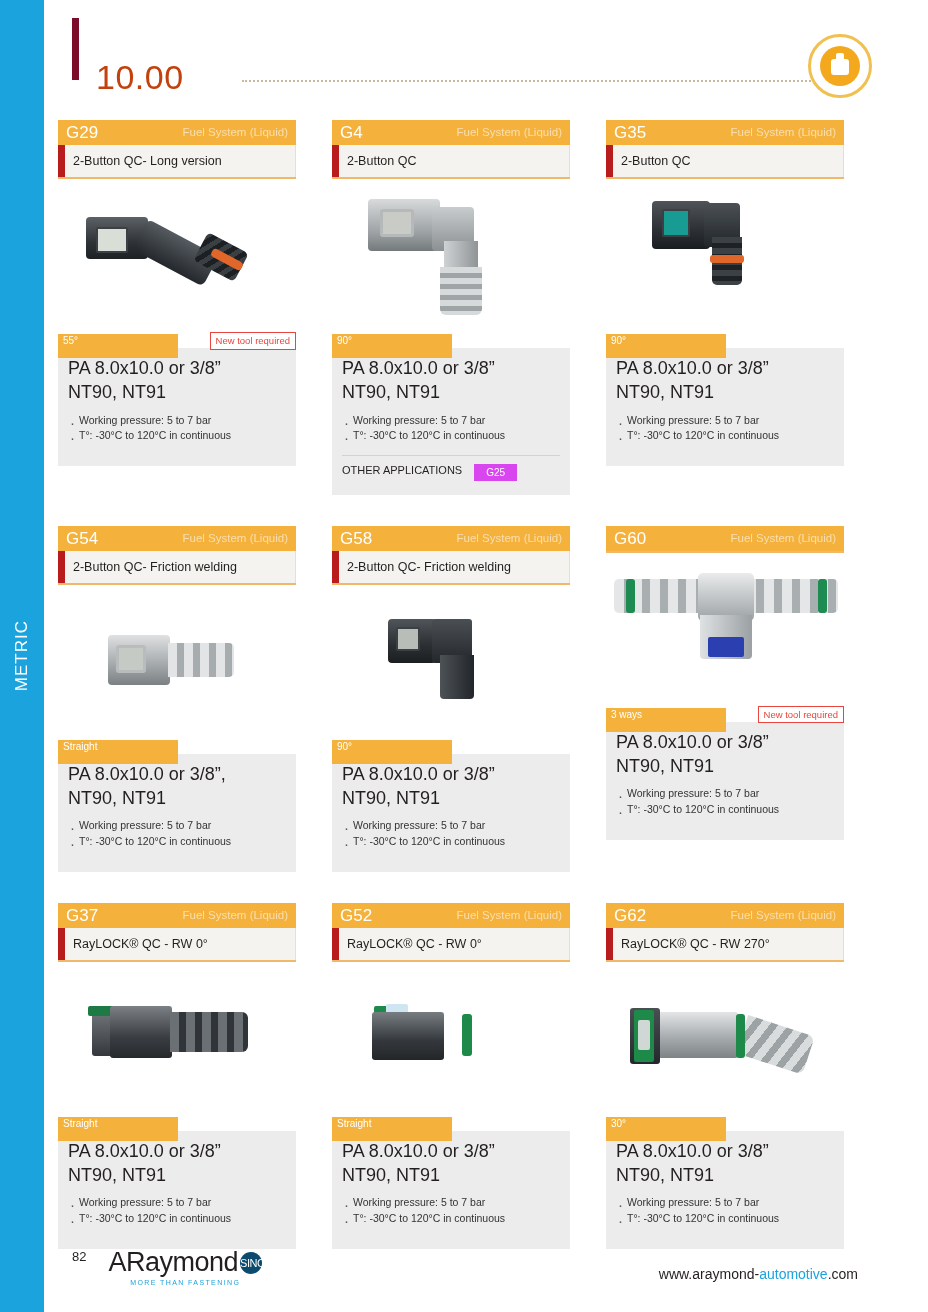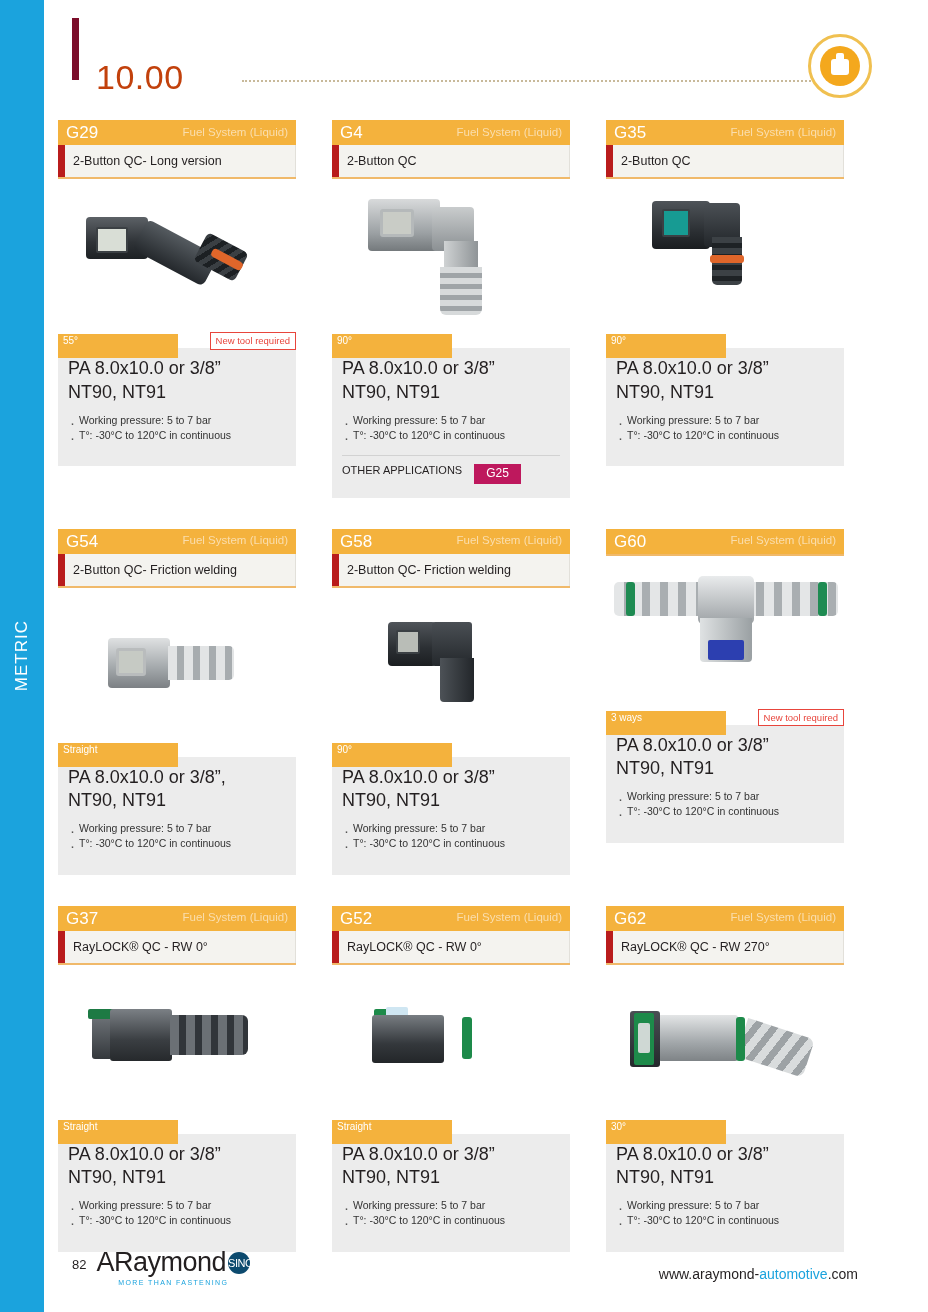--- a/index.html
+++ b/index.html
@@ -219,23 +219,23 @@
     padding-top: 8px;
     display: flex;
     align-items: flex-start;
     gap: 12px;
   }
   .other-apps-label {
     font-size: 11px;
     color: #231f20;
   }
   .other-apps-chip {
-    background: #be185d;
+    background: #d946ef;
     color: #ffffff;
-    font-size: 12px;
+    font-size: 10px;
     padding: 2px 12px;
     line-height: 1.3;
   }
 
   
   .art { position: absolute; }
 
   
   .g29-body { left: 28px; top: 38px; width: 62px; height: 42px; background: linear-gradient(180deg,#5c6166,#2f3337 60%,#1d2124); border-radius: 4px; }
   .g29-win { left: 38px; top: 48px; width: 32px; height: 26px; background: #d9ded6; border: 2px solid #3b4044; border-radius: 2px; }
@@ -300,21 +300,21 @@
 
   
   .footer {
     position: absolute;
     left: 72px; bottom: 26px;
     width: 786px;
     display: flex;
     align-items: flex-end;
     justify-content: space-between;
   }
-  .footer-left { display: flex; align-items: center; gap: 10px; }
+  .footer-left { display: flex; align-items: flex-start; gap: 22px; }
   .page-num { font-size: 13px; color: #231f20; padding-bottom: 6px; }
   .logo-wrap { position: relative; }
   .logo-main {
     font-size: 27px;
     color: #231f20;
     letter-spacing: -0.5px;
     font-weight: 400;
     line-height: 1;
   }
   .logo-dot {

